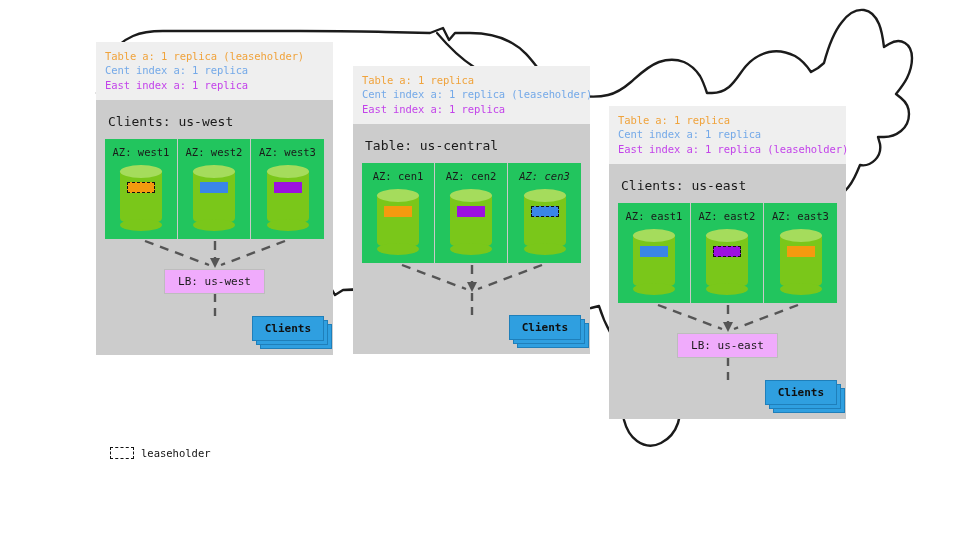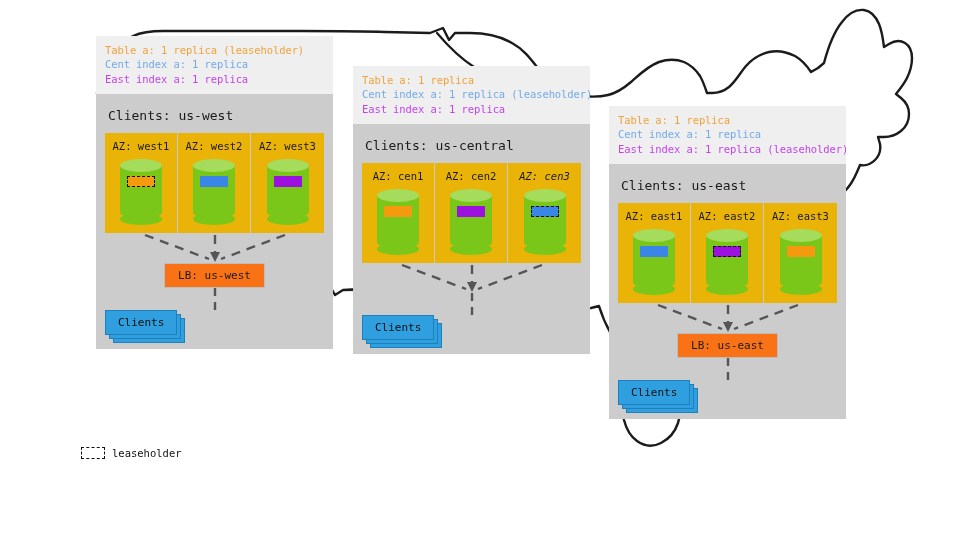--- a/index.html
+++ b/index.html
@@ -43,21 +43,21 @@
     padding: 8px 9px 14px 9px;
   }
   .region-title {
     font-size: 13px;
     color: #1a1a1a;
     padding: 6px 3px 10px 3px;
     white-space: nowrap;
   }
   .az-strip {
     display: flex;
-    background: #eab308;
+    background: #22c55e;
     padding: 0;
   }
   .az {
     position: relative;
     padding: 7px 0 8px 0;
     box-sizing: border-box;
     text-align: center;
     border-right: 1px solid #c9c9c9;
   }
   .az:last-child { border-right: none; }
@@ -108,37 +108,37 @@
 
   
   .connect {
     position: relative;
     width: 100%;
     height: 30px;
   }
   .connect svg { display: block; }
 
   .lb {
-    background: #f97316;
+    background: #f0abfc;
     border: 1px solid #bdbdbd;
     font-size: 11px;
     color: #1a1a1a;
     padding: 5px 13px;
     display: inline-block;
     white-space: nowrap;
   }
   .lb-wrap { text-align: center; }
 
   .stem {
     height: 22px;
     position: relative;
   }
   .stem svg { display: block; margin: 0 auto; }
 
-  .clients-wrap { text-align: left; }
+  .clients-wrap { text-align: right; font-weight: bold; }
   .clients {
     position: relative;
     display: inline-block;
   }
   .clients .sheet {
     position: absolute;
     background: #2f9fe0;
     border: 1px solid #1f7fba;
     box-sizing: border-box;
   }
@@ -149,21 +149,21 @@
     box-sizing: border-box;
     font-size: 11px;
     color: #101010;
     padding: 5px 12px;
     white-space: nowrap;
   }
 
   
   #legend {
     position: absolute;
-    left: 81px;
+    left: 110px;
     top: 447px;
     display: flex;
     align-items: center;
     gap: 7px;
   }
   #legend .swatch {
     width: 24px;
     height: 12px;
     border: 1.6px dashed #111111;
     box-sizing: border-box;
@@ -278,21 +278,21 @@
              C108,125 104,117 101,109
              C99,104 98,98 97,93 Z"></path>
     <path fill="none" stroke="#1b1b1b" stroke-width="2.2" stroke-linejoin="round" stroke-linecap="round" d="M437,33
              C448,46 460,58 474,67
              C484,73 495,77 506,79
              L515,74 L519,82
              C530,83 541,82 551,79
              L559,83 L556,92"></path>
   </svg>
 
-  <div class="region" style="left:96px; top:36px; width:237px;">
+  <div class="region" style="left:96px; top:42px; width:237px;">
     <div class="replica-note">
       <div class="note-line tbl">Table a: 1 replica (leaseholder)</div>
       <div class="note-line cent">Cent index a: 1 replica</div>
       <div class="note-line east">East index a: 1 replica</div>
     </div>
     <div class="region-body">
       <div class="region-title">Clients: us-west</div>
 
       <div class="az-strip">
         <div class="az" style="width:73px;">
@@ -353,21 +353,21 @@
     </div>
   </div>
 
   <div class="region" style="left:353px; top:66px; width:237px;">
     <div class="replica-note">
       <div class="note-line tbl">Table a: 1 replica</div>
       <div class="note-line cent">Cent index a: 1 replica (leaseholder)</div>
       <div class="note-line east">East index a: 1 replica</div>
     </div>
     <div class="region-body">
-      <div class="region-title">Clients: us-central</div>
+      <div class="region-title">Table: us-central</div>
 
       <div class="az-strip">
         <div class="az" style="width:73px;text-align:center;">
           <div class="az-label">AZ: cen1</div>
           <div class="cyl">
             <div class="body"></div>
             <div class="bot"></div>
             <div class="top"></div>
             <div class="bar" style="background:#f59a0f;"></div>
           </div>

